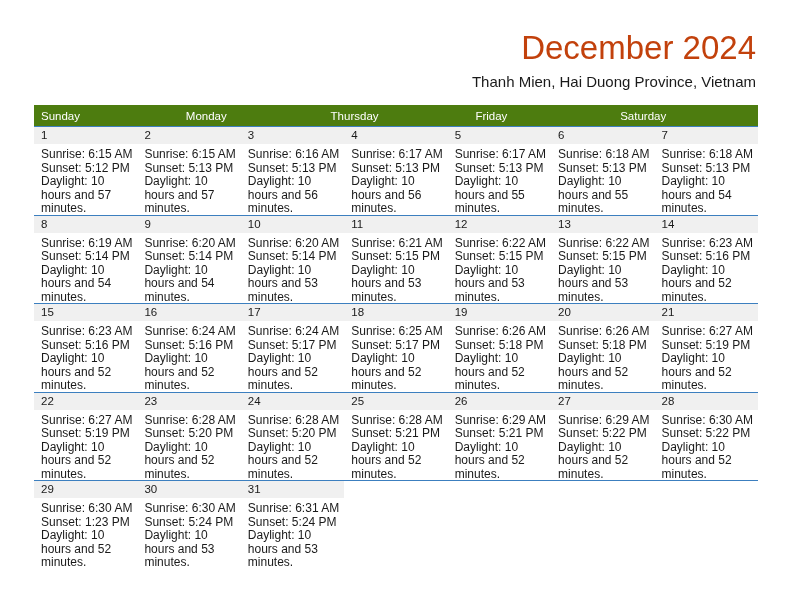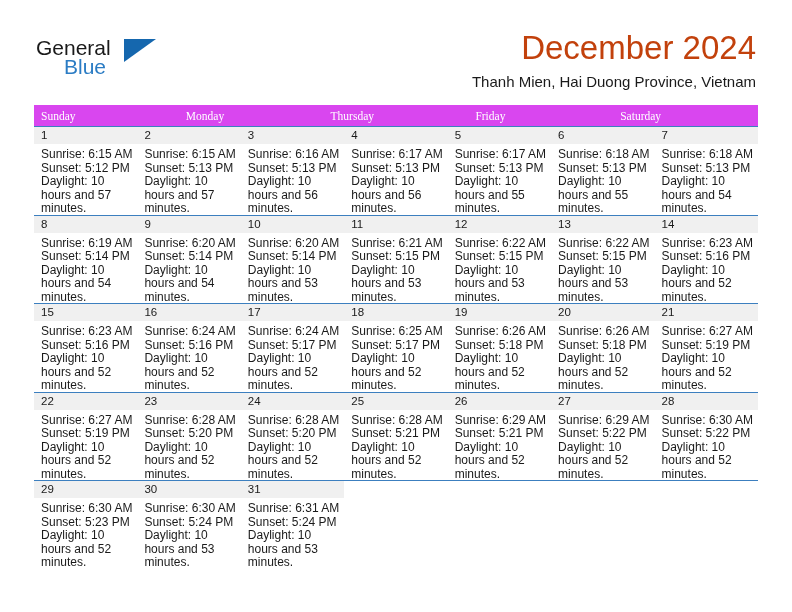--- a/index.html
+++ b/index.html
@@ -92,22 +92,21 @@
   .calendar {
     position: absolute;
     left: 34px;
     top: 105px;
     width: 724px;
   }
 
   .dow-row {
     display: flex;
     width: 100%;
-    background: #d946ef;
-    font-family: Liberation Serif, serif;
+    background: #4d7c0f;
   }
   .dow-cell {
     flex: 1 1 0;
     box-sizing: border-box;
     padding: 4px 0 4px 7px;
     color: #ffffff;
     font-size: 11.5px;
     line-height: 14px;
     height: 21px;
   }
@@ -157,25 +156,20 @@
     white-space: normal;
   }
 </style>
 </head>
 <body>
 
 <div class="page">
 
   <div class="header">
 
-    <div class="brand">
-      <span class="brand-general">General</span>
-      <span class="brand-triangle"></span>
-      <span class="brand-blue">Blue</span>
-    </div>
 
     <div class="title-block">
       <div class="month-title">December 2024</div>
       <div class="location-subtitle">Thanh Mien, Hai Duong Province, Vietnam</div>
     </div>
 
   </div>
 
   <div class="calendar">
 
@@ -421,21 +415,21 @@
           <div class="daylight">Daylight: 10 hours and 52 minutes.</div>
         </div>
       </div>
     </div>
 
     <div class="week-row">
       <div class="day-cell">
         <span class="day-number">29</span>
         <div class="day-info">
           <div>Sunrise: 6:30 AM</div>
-          <div>Sunset: 5:23 PM</div>
+          <div>Sunset: 1:23 PM</div>
           <div class="daylight">Daylight: 10 hours and 52 minutes.</div>
         </div>
       </div>
       <div class="day-cell">
         <span class="day-number">30</span>
         <div class="day-info">
           <div>Sunrise: 6:30 AM</div>
           <div>Sunset: 5:24 PM</div>
           <div class="daylight">Daylight: 10 hours and 53 minutes.</div>
         </div>

